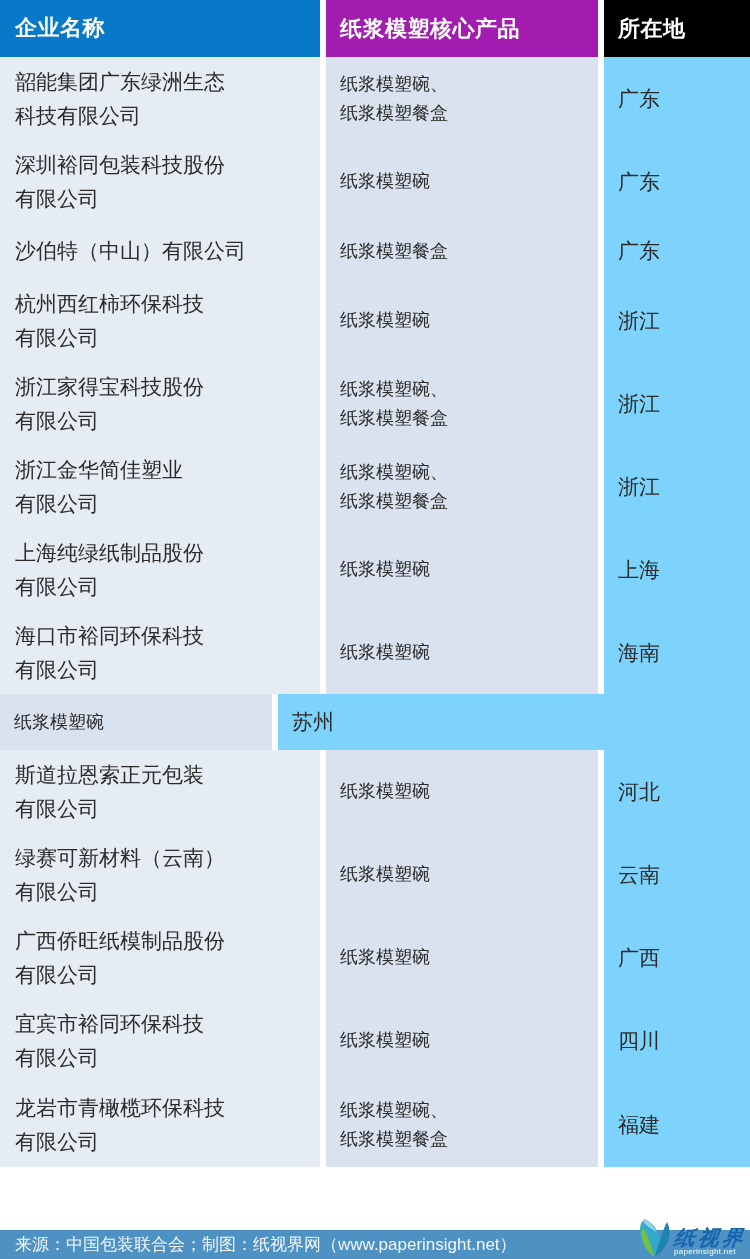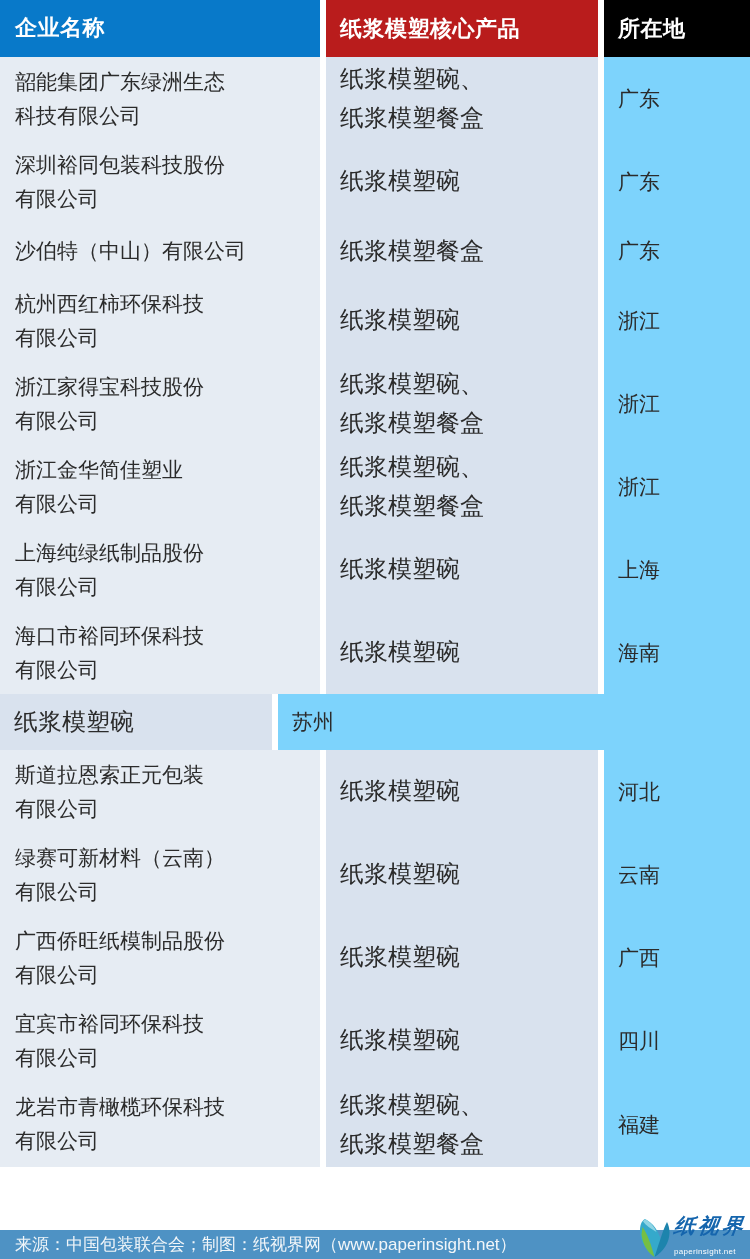--- a/index.html
+++ b/index.html
@@ -15,30 +15,30 @@
   }
   .table { display:flex; flex-direction:column; }
   .row { display:flex; gap:6px; flex:0 0 auto; }
   .cell {
     display:flex;
     align-items:center;
     white-space:pre-line;
     overflow:hidden;
   }
   .c1 { width:320px; padding-left:15px; background:#e6ecf3; font-size:21px; line-height:1.58; }
-  .c2 { width:272px; padding-left:14px; background:#d9e2ee; font-size:24px; line-height:1.6; }
+  .c2 { width:272px; padding-left:14px; background:#d9e2ee; font-size:18px; line-height:1.6; }
   .c3 { flex:1;      padding-left:14px; background:#7dd3fc; font-size:21px; }
   .row.header { height:57px; }
   .row.header .cell { font-weight:bold; color:#ffffff; font-size:22px; letter-spacing:0.5px; }
   .row.header .c1 { background:#0879c9; }
-  .row.header .c2 { background:#b91c1c; }
+  .row.header .c2 { background:#a21caf; }
   .row.header .c3 { background:#000000; }
   .row.tall  { height:83px; }
   .row.short { height:56px; }
-  .row.last  { height:85px;font-family:Liberation Serif, serif; }
+  .row.last  { height:85px; }
   .footer-bar {
     margin-top:auto;
     height:29px;
     background:#4e92c4;
     display:flex;
     align-items:center;
     padding-left:15px;
     color:#f2f6f9;
     font-size:17px;
     flex:0 0 auto;
@@ -56,21 +56,21 @@
   .logo-text { display:flex; flex-direction:column; align-items:flex-start; line-height:1; padding-bottom:2px; }
   .logo-cn {
     font-family:"DejaVu Serif","Liberation Serif",serif;
     font-style:italic;
     font-weight:bold;
     font-size:21px;
     color:#1565ad;
     letter-spacing:3px;
     transform:skewX(-8deg);
   }
-  .logo-site { font-size:8px; color:#ffffff; margin-top:12px; letter-spacing:0.3px; }
+  .logo-site { font-size:8px; color:#ffffff; margin-top:0; letter-spacing:0.3px; }
 </style>
 </head>
 <body>
 
 <div class="table">
 
   <div class="row header">
     <div class="cell c1">企业名称</div>
     <div class="cell c2">纸浆模塑核心产品</div>
     <div class="cell c3">所在地</div>

